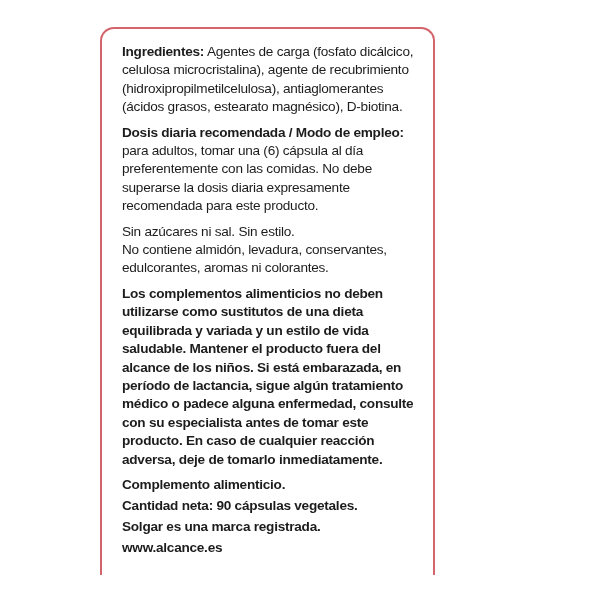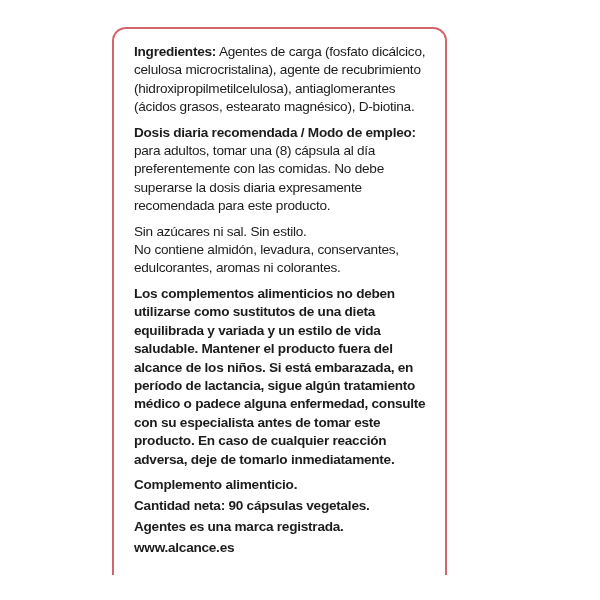--- a/index.html
+++ b/index.html
@@ -10,21 +10,21 @@
   }
   .stage {
     position: relative;
     width: 600px;
     height: 600px;
     background: #ffffff;
     overflow: hidden;
   }
   .label-frame {
     position: absolute;
-    left: 112px;
+    left: 100px;
     top: 27px;
     width: 335px;
     height: 548px;
     border-top: 2px solid #d4646b;
     border-left: 2px solid #d4646b;
     border-right: 2px solid #d4646b;
     border-bottom: none;
     border-radius: 14px 14px 0 0;
     box-sizing: border-box;
     background: #ffffff;
@@ -58,32 +58,32 @@
 </style>
 </head>
 <body>
 
 <div class="stage">
   <div class="label-frame">
     <div class="label-text">
 
       <p><b>Ingredientes:</b><span> Agentes de carga (fosfato dicálcico, celulosa microcristalina), agente de recubrimiento (hidroxipropilmetilcelulosa), antiaglomerantes (ácidos grasos, estearato magnésico), D-biotina.</span></p>
 
-      <p><b>Dosis diaria recomendada / Modo de empleo:</b><span> para adultos, tomar una (8) cápsula al día preferentemente con las comidas. No debe superarse la dosis diaria expresamente recomendada para este producto.</span></p>
+      <p><b>Dosis diaria recomendada / Modo de empleo:</b><span> para adultos, tomar una (6) cápsula al día preferentemente con las comidas. No debe superarse la dosis diaria expresamente recomendada para este producto.</span></p>
 
       <p class="tight">Sin azúcares ni sal. Sin estilo.</p>
 
       <p>No contiene almidón, levadura, conservantes, edulcorantes, aromas ni colorantes.</p>
 
       <p class="p-bold">Los complementos alimenticios no deben utilizarse como sustitutos de una dieta equilibrada y variada y un estilo de vida saludable. Mantener el producto fuera del alcance de los niños. Si está embarazada, en período de lactancia, sigue algún tratamiento médico o padece alguna enfermedad, consulte con su especialista antes de tomar este producto. En caso de cualquier reacción adversa, deje de tomarlo inmediatamente.</p>
 
       <p class="tail">Complemento alimenticio.</p>
 
       <p class="tail">Cantidad neta: 90 cápsulas vegetales.</p>
 
 
-      <p class="tail">Agentes es una marca registrada.</p>
+      <p class="tail">Solgar es una marca registrada.</p>
 
       <p class="p-bold">www.alcance.es</p>
 
     </div>
   </div>
 </div>
 
 </body></html>

